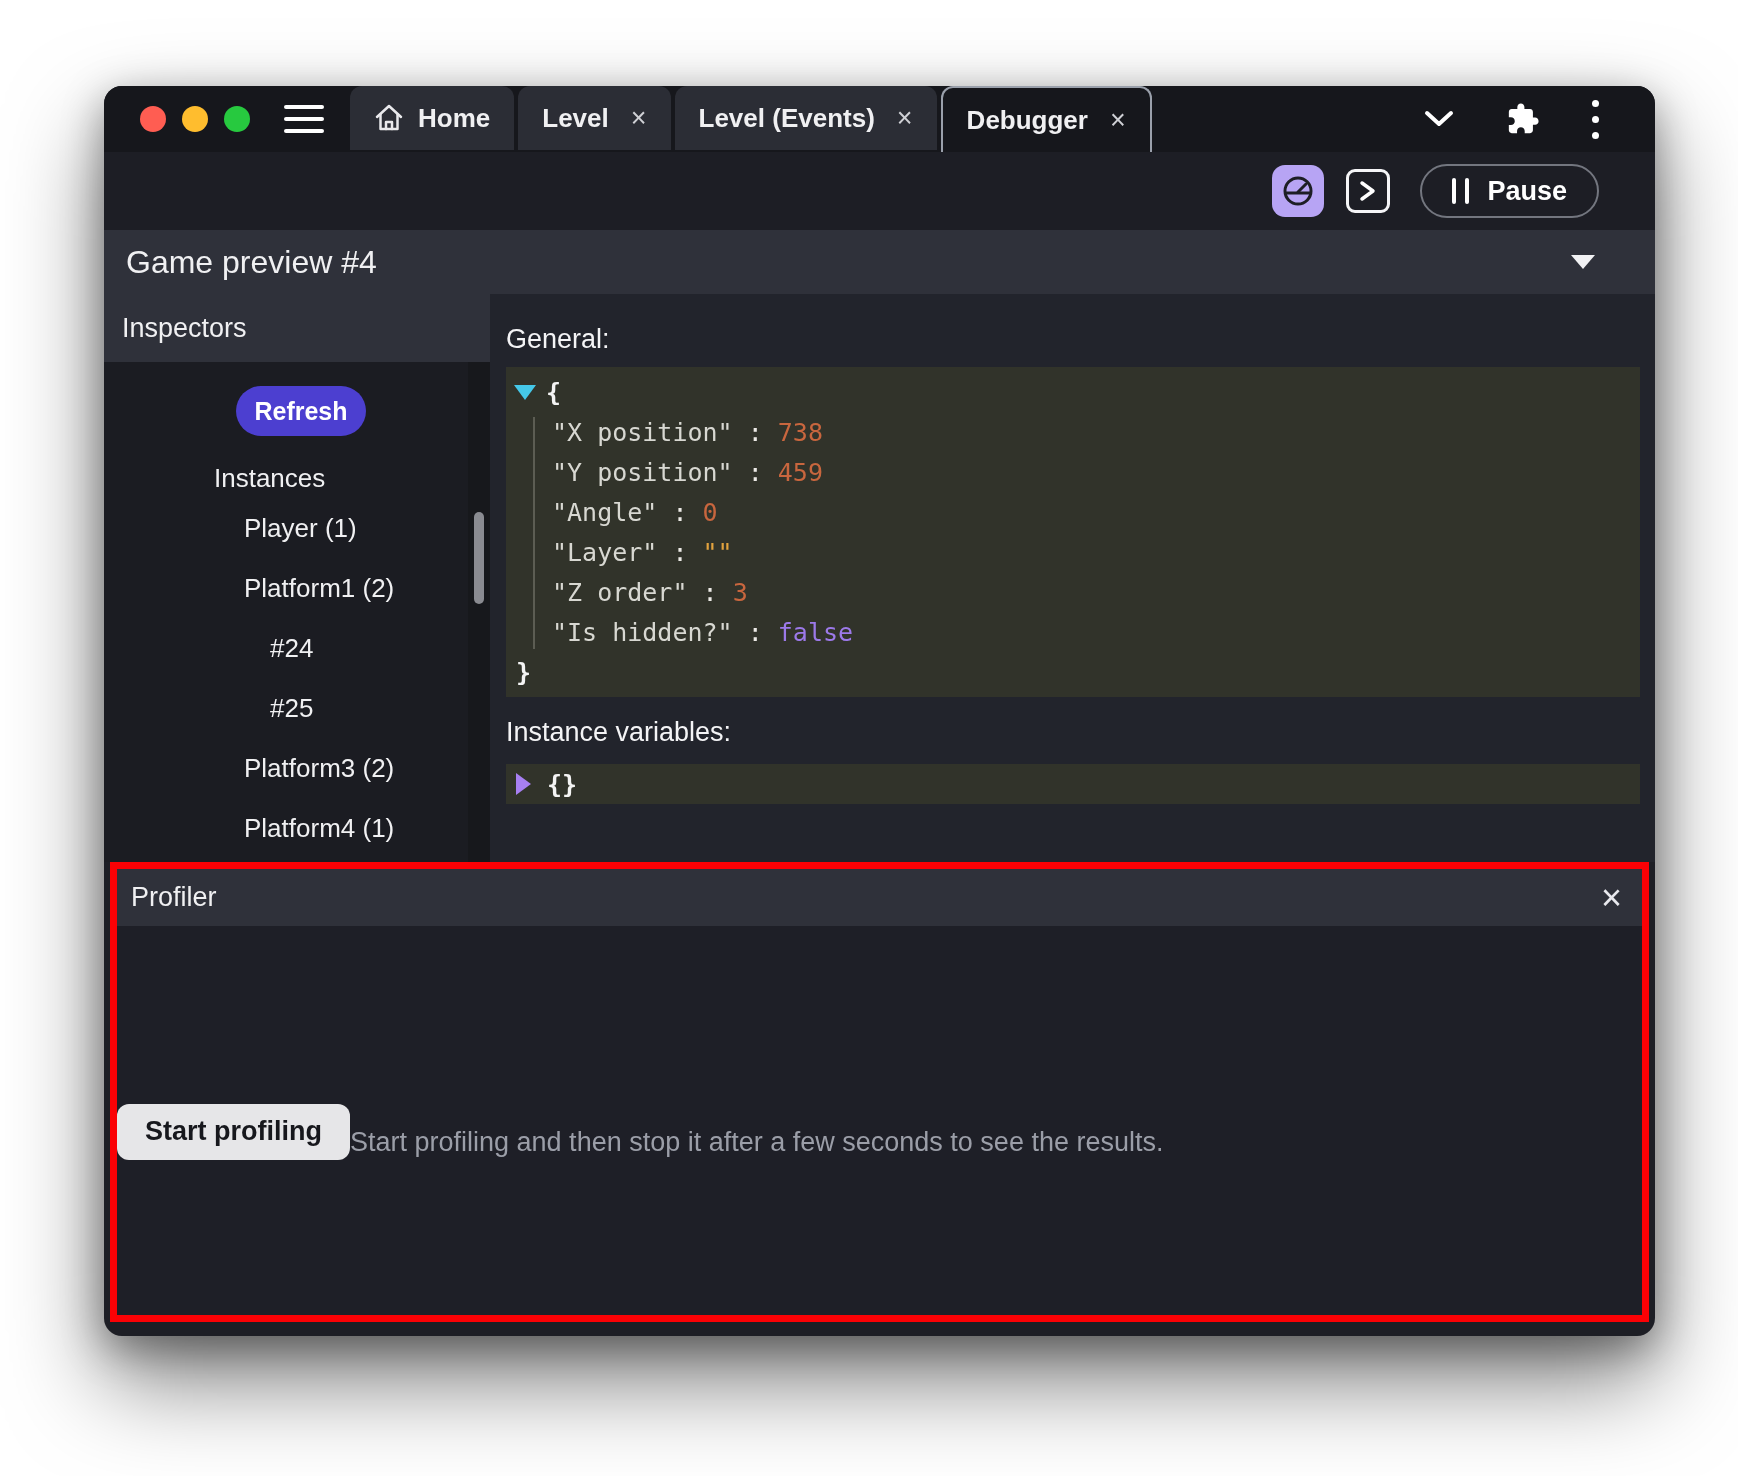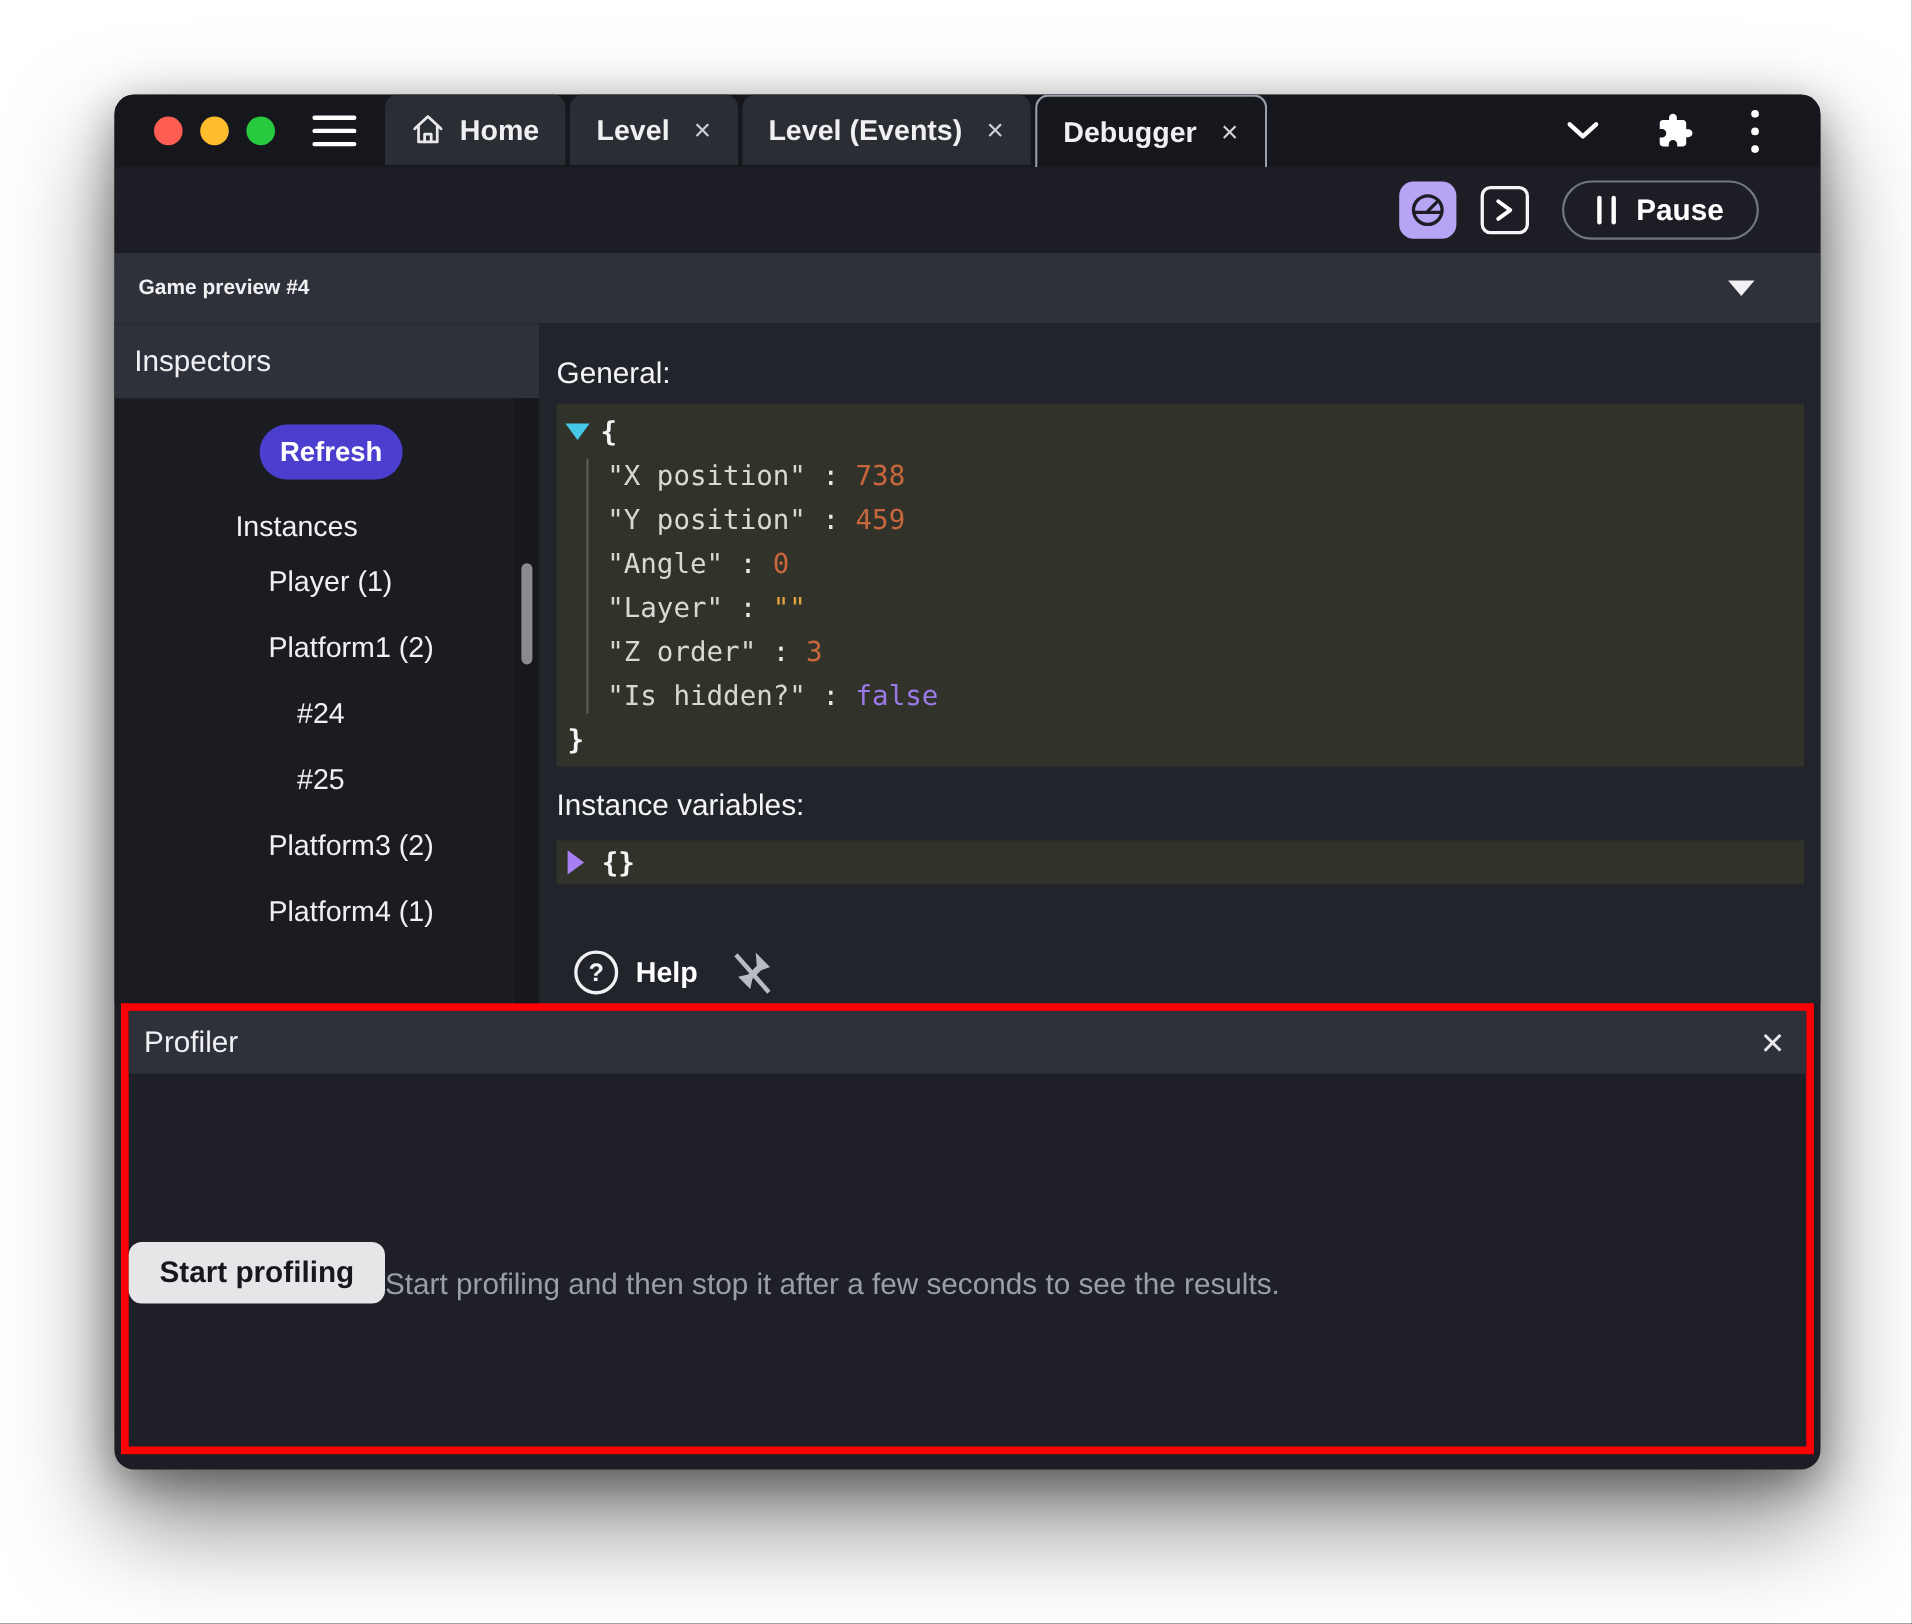--- a/index.html
+++ b/index.html
@@ -31,21 +31,21 @@
   .kebab i{width:7px;height:7px;border-radius:50%;background:#fff;display:block;}
   
   .toolbar{height:78px;display:flex;align-items:center;justify-content:flex-end;padding-right:56px;flex-shrink:0;background:#1d1e25;padding-left:37px;}
   .tb-purple{width:52px;height:52px;border-radius:13px;background:#b7a4f4;border:none;display:flex;align-items:center;justify-content:center;margin-right:22px;cursor:pointer;}
   .tb-console{width:44px;height:44px;border-radius:9px;background:transparent;border:3px solid #f5f5f7;display:flex;align-items:center;justify-content:center;margin-right:30px;cursor:pointer;}
   .tb-pause{height:54px;padding:0 30px;border-radius:27px;border:2px solid #73767f;background:transparent;display:flex;align-items:center;gap:18px;color:#fff;font-size:27px;font-weight:700;cursor:pointer;font-family:inherit;}
   .pause-bars{display:flex;gap:9px;}
   .pause-bars i{width:4px;height:26px;background:#fff;border-radius:2px;display:block;}
   
   .preview-bar{height:64px;background:#2f313a;display:flex;align-items:center;justify-content:space-between;padding:0 60px 0 22px;flex-shrink:0;}
-  .preview-title{font-size:19px;font-weight:700;}
+  .preview-title{font-size:32px;font-weight:400;}
   .dd-triangle{width:0;height:0;border-left:12px solid transparent;border-right:12px solid transparent;border-top:14px solid #f2f2f4;cursor:pointer;}
   
   .content{flex:1;display:flex;min-height:0;}
   .sidebar{width:386px;flex-shrink:0;display:flex;flex-direction:column;background:#1b1c22;}
   .insp-header{height:68px;background:#2f313a;display:flex;align-items:center;padding-left:18px;font-size:27px;flex-shrink:0;}
   .side-body{flex:1;display:flex;min-height:0;}
   .side-list{flex:1;overflow:hidden;}
   .refresh{display:block;margin:24px 0 0 132px;width:130px;height:50px;border:none;border-radius:25px;background:#4c3fd0;color:#fff;font-size:25px;font-weight:700;cursor:pointer;font-family:inherit;}
   .tree-item{height:60px;display:flex;align-items:center;font-size:26px;color:#f0f0f2;cursor:pointer;}
   .tree-item.lvl0{height:40px;margin-top:22px;padding-left:110px;cursor:default;}
@@ -71,21 +71,21 @@
   .jbool{color:#9c79e9;}
   .var-box{margin-top:16px;height:40px;background:#31332a;display:flex;align-items:center;font-family:"DejaVu Sans Mono", monospace;font-size:25px;}
   .tri-closed{width:0;height:0;border-top:11px solid transparent;border-bottom:11px solid transparent;border-left:15px solid #a77ff2;margin:0 16px 0 10px;cursor:pointer;}
   .mono-val{color:#f4f4f4;font-weight:700;}
   .help-row{margin-top:58px;display:flex;align-items:center;padding-left:16px;gap:30px;}
   .help-btn{display:flex;align-items:center;gap:16px;background:none;border:none;color:#fff;cursor:pointer;font-family:inherit;padding:0;}
   .help-circle{width:40px;height:40px;border:3px solid #f2f2f4;border-radius:50%;display:flex;align-items:center;justify-content:center;font-size:23px;font-weight:700;color:#f2f2f4;box-sizing:border-box;}
   .help-label{font-size:26px;font-weight:700;}
   .unpin-btn{background:none;border:none;padding:0;cursor:pointer;}
   
-  .profiler{height:410px;margin:0 6px 14px 6px;border:7px solid #fb0105;display:flex;flex-direction:column;flex-shrink:0;background:#1e1f27;box-sizing:border-box;}
+  .profiler{height:460px;margin:0 6px 14px 6px;border:7px solid #fb0105;display:flex;flex-direction:column;flex-shrink:0;background:#1e1f27;box-sizing:border-box;}
   .prof-header{height:57px;background:#2f313a;display:flex;align-items:center;padding:0 20px 0 14px;flex-shrink:0;}
   .prof-title{font-size:27px;}
   .prof-close{margin-left:auto;background:none;border:none;color:#e9e9ee;font-size:36px;font-weight:300;line-height:1;cursor:pointer;padding:0;}
   .prof-body{flex:1;display:flex;flex-direction:row;align-items:center;}
   .start-btn{margin-top:22px;height:56px;padding:0 28px;border:none;border-radius:12px;background:#e6e6e8;color:#17181d;font-size:27px;font-weight:700;cursor:pointer;font-family:inherit;}
   .prof-hint{margin-top:44px;font-size:27px;color:#9b9ea8;}
 </style>
 </head>
 <body>
 

